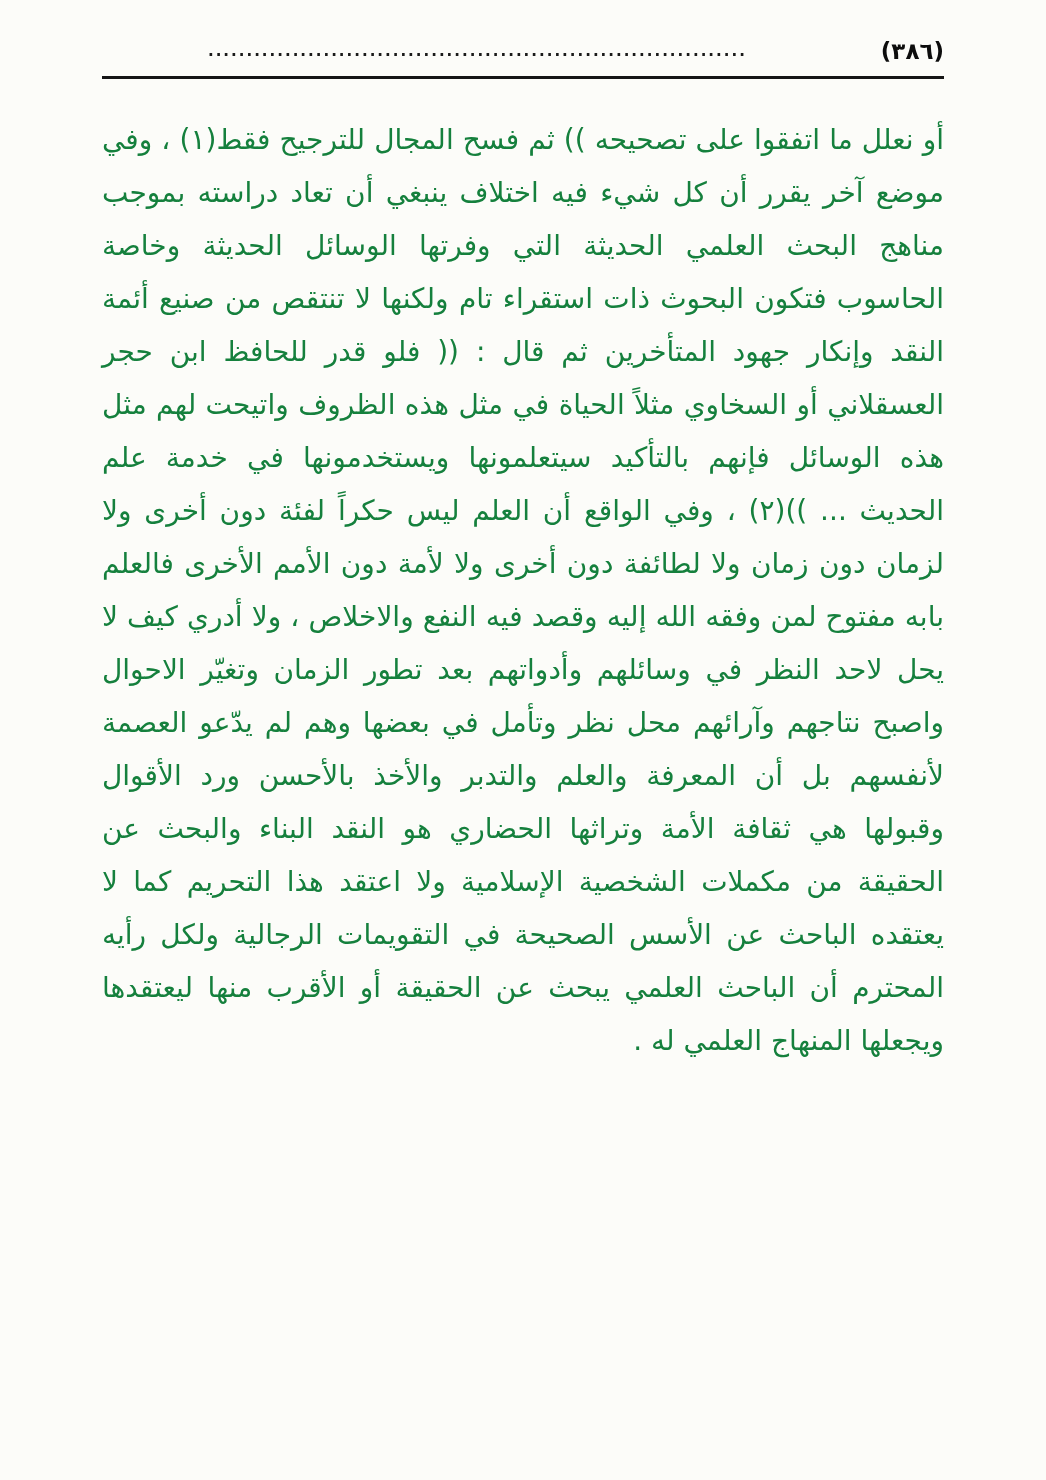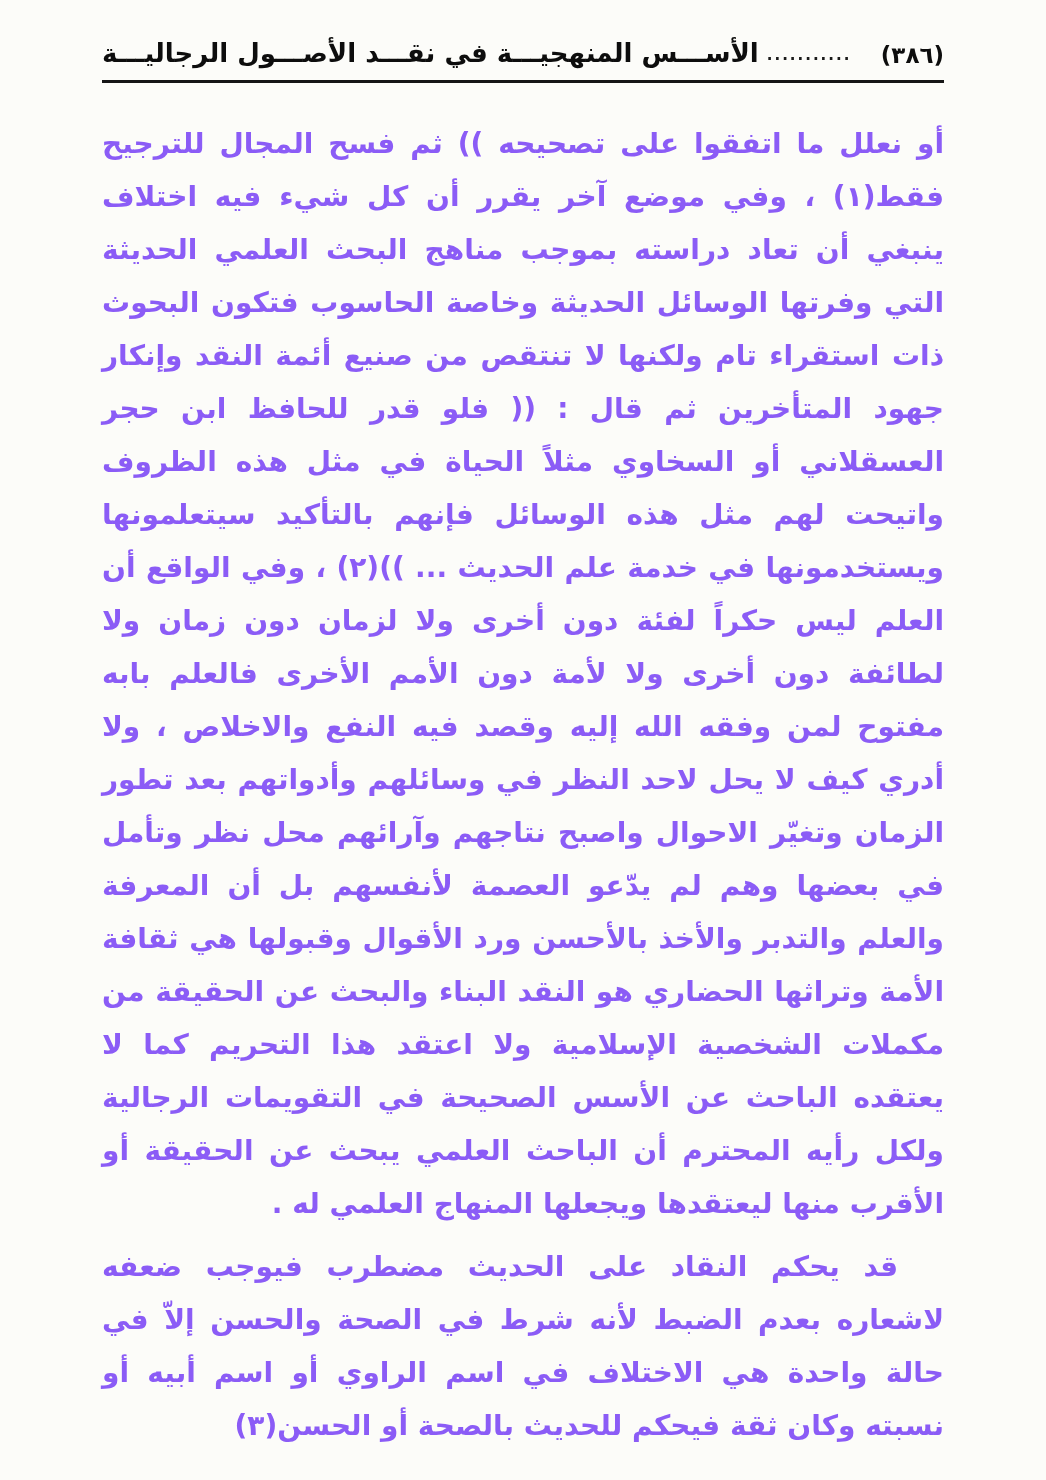--- a/index.html
+++ b/index.html
@@ -52,45 +52,43 @@
   }
   .header-rule {
     border: none;
     border-top: 3px solid #161616;
     margin: 12px 0 0 0;
   }
   
   .body-text {
     margin-top: 34px;
     font-size: 28px;
-    font-weight: 700;
+    font-weight: 400;
     line-height: 53px;
     text-align: justify;
     text-justify: inter-word;
-    color: #8b5cf6;
+    color: #15803d;
   }
   .body-text p {
     margin: 0;
   }
   .para-indent {
     text-indent: 46px;
     margin-top: 10px !important;
   }
 </style>
 </head>
 <body>
 
 <div class="page">
 
   <div class="running-header">
     <span class="page-number">(٣٨٦)</span>
     <span class="leader-dots">......................................................................</span>
-    <span class="book-title">الأســـس المنهجيـــة في نقـــد الأصـــول الرجاليـــة</span>
   </div>
 
   <hr class="header-rule">
 
   <div class="body-text">
     <p>أو نعلل ما اتفقوا على تصحيحه )) ثم فسح المجال للترجيح فقط(١) ، وفي موضع آخر يقرر أن كل شيء فيه اختلاف ينبغي أن تعاد دراسته بموجب مناهج البحث العلمي الحديثة التي وفرتها الوسائل الحديثة وخاصة الحاسوب فتكون البحوث ذات استقراء تام ولكنها لا تنتقص من صنيع أئمة النقد وإنكار جهود المتأخرين ثم قال : (( فلو قدر للحافظ ابن حجر العسقلاني أو السخاوي مثلاً الحياة في مثل هذه الظروف واتيحت لهم مثل هذه الوسائل فإنهم بالتأكيد سيتعلمونها ويستخدمونها في خدمة علم الحديث ... ))(٢) ، وفي الواقع أن العلم ليس حكراً لفئة دون أخرى ولا لزمان دون زمان ولا لطائفة دون أخرى ولا لأمة دون الأمم الأخرى فالعلم بابه مفتوح لمن وفقه الله إليه وقصد فيه النفع والاخلاص ، ولا أدري كيف لا يحل لاحد النظر في وسائلهم وأدواتهم بعد تطور الزمان وتغيّر الاحوال واصبح نتاجهم وآرائهم محل نظر وتأمل في بعضها وهم لم يدّعو العصمة لأنفسهم بل أن المعرفة والعلم والتدبر والأخذ بالأحسن ورد الأقوال وقبولها هي ثقافة الأمة وتراثها الحضاري هو النقد البناء والبحث عن الحقيقة من مكملات الشخصية الإسلامية ولا اعتقد هذا التحريم كما لا يعتقده الباحث عن الأسس الصحيحة في التقويمات الرجالية ولكل رأيه المحترم أن الباحث العلمي يبحث عن الحقيقة أو الأقرب منها ليعتقدها ويجعلها المنهاج العلمي له .</p>
-    <p class="para-indent">قد يحكم النقاد على الحديث مضطرب فيوجب ضعفه لاشعاره بعدم الضبط لأنه شرط في الصحة والحسن إلاّ في حالة واحدة هي الاختلاف في اسم الراوي أو اسم أبيه أو نسبته وكان ثقة فيحكم للحديث بالصحة أو الحسن(٣)</p>
   </div>
 
 </div>
 
 </body></html>

